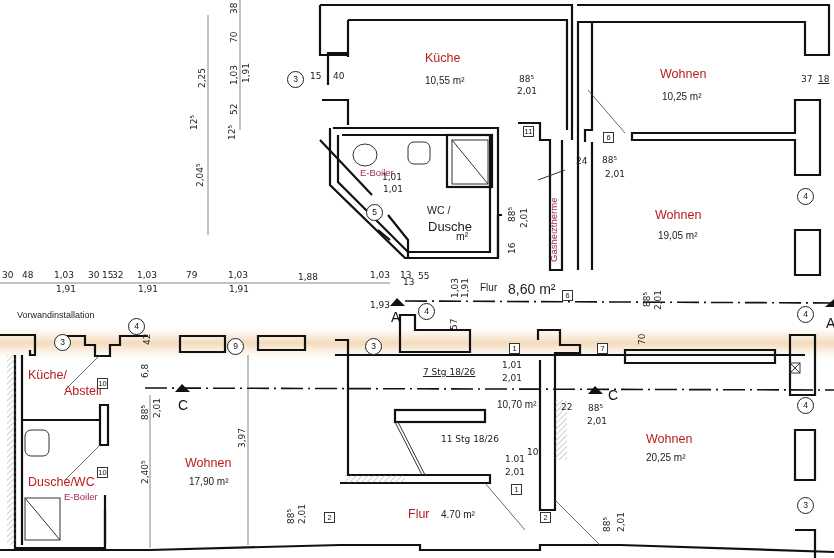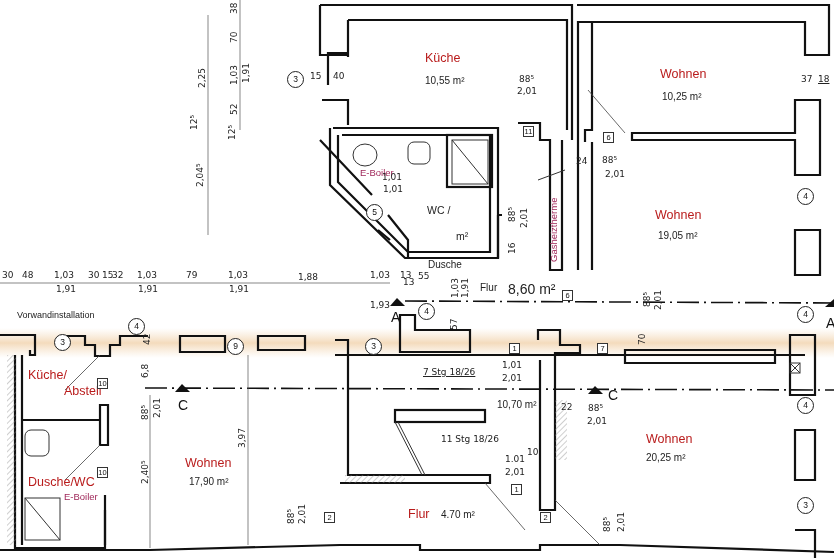--- a/index.html
+++ b/index.html
@@ -132,21 +132,21 @@
 <div class="lbl room" style="left:425px;top:52px;">Küche</div>
 <div class="lbl area" style="left:425px;top:76px;">10,55 m²</div>
 
 <div class="lbl room" style="left:660px;top:68px;">Wohnen</div>
 <div class="lbl area" style="left:662px;top:92px;">10,25 m²</div>
 
 <div class="lbl room" style="left:655px;top:209px;">Wohnen</div>
 <div class="lbl area" style="left:658px;top:231px;">19,05 m²</div>
 
 <div class="lbl area" style="left:427px;top:205px;font-size:10.5px;">WC /</div>
-<div class="lbl area" style="left:428px;top:220px;font-size:10px;margin-top:40px;">Dusche</div>
+<div class="lbl area" style="left:428px;top:220px;font-size:13px;">Dusche</div>
 <div class="lbl area" style="left:456px;top:231px;font-size:10.5px;">m²</div>
 
 <div class="lbl area" style="left:480px;top:283px;font-size:10px;">Flur</div>
 <div class="lbl area" style="left:508px;top:282px;font-size:14px;">8,60 m²</div>
 
 <div class="lbl room" style="left:28px;top:369px;">Küche/</div>
 <div class="lbl room" style="left:28px;top:385px;margin-left:36px;">Abstell</div>
 
 <div class="lbl room" style="left:28px;top:476px;">Dusche/WC</div>
 

